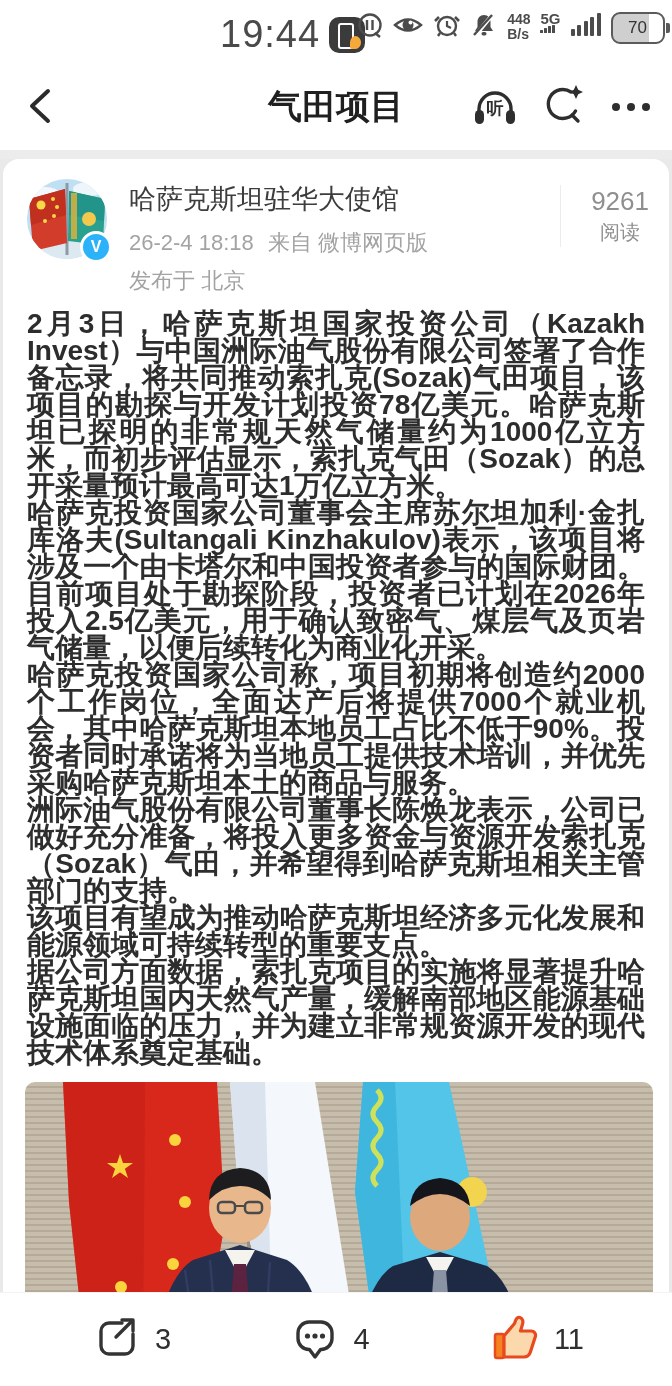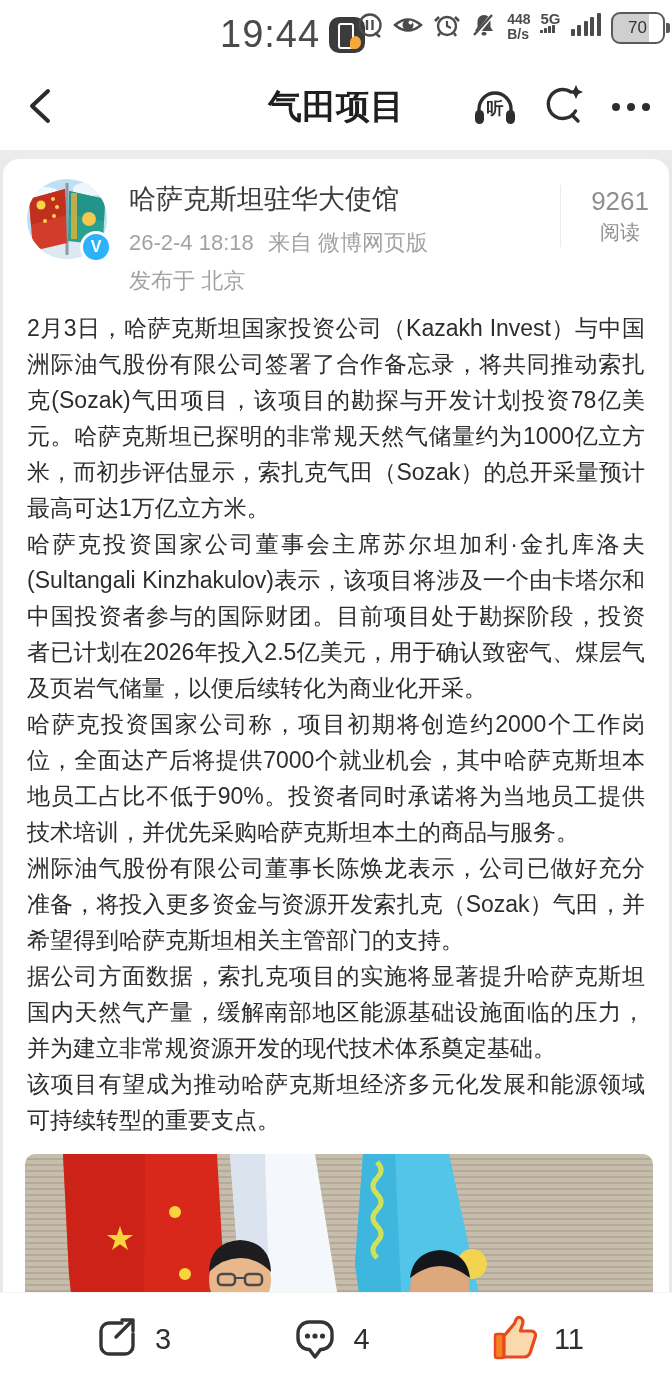--- a/index.html
+++ b/index.html
@@ -44,21 +44,21 @@
   .v-badge{position:absolute;right:-5px;bottom:-4px;width:26px;height:26px;border-radius:50%;background:#2cb2f8;border:3px solid #fff;color:#fff;font-size:16px;font-weight:700;display:flex;align-items:center;justify-content:center;}
   .hdr-info{margin-left:22px;padding-top:2px;}
   .author{font-size:27px;color:#3d3d3d;font-weight:500;margin-bottom:11px;}
   .meta{font-size:22px;color:#a3a3a3;}
   .meta .src{margin-left:8px;}
   .meta2{margin-top:8px;}
   .reads{position:absolute;right:20px;top:26px;height:62px;display:flex;flex-direction:column;align-items:center;justify-content:center;color:#8f8f8f;border-left:1px solid #ececec;padding-left:30px;}
   .reads-num{font-size:26px;text-align:center;}
   .reads-label{font-size:20px;margin-top:2px;}
   
-  .post-body{padding:10px 24px 0;font-size:23px;line-height:36px;color:#2d2d2d;text-align:justify;}
+  .post-body{padding:10px 24px 0;font-size:28px;line-height:27px;color:#2d2d2d;text-align:justify;font-weight:bold;}
   .post-body p{margin:0;}
   
   .photo{margin:16px 0 0 22px;width:628px;height:270px;border-radius:10px;overflow:hidden;display:block;}
   
   .bottom-bar{position:absolute;left:0;bottom:0;width:672px;height:94px;background:#fff;border-top:1px solid #f4f4f4;display:flex;align-items:center;justify-content:space-between;box-sizing:border-box;padding:0 88px 0 94px;z-index:5;}
   .action{display:flex;align-items:center;gap:15px;}
   .count{font-size:29px;color:#2f2f2f;}
 </style>
 </head>
 <body>
@@ -205,22 +205,22 @@
       <span class="reads-num">9261</span>
       <span class="reads-label">阅读</span>
     </div>
   </div>
 
   <div class="post-body">
     <p>2月3日，哈萨克斯坦国家投资公司（Kazakh Invest）与中国洲际油气股份有限公司签署了合作备忘录，将共同推动索扎克(Sozak)气田项目，该项目的勘探与开发计划投资78亿美元。哈萨克斯坦已探明的非常规天然气储量约为1000亿立方米，而初步评估显示，索扎克气田（Sozak）的总开采量预计最高可达1万亿立方米。</p>
     <p>哈萨克投资国家公司董事会主席苏尔坦加利·金扎库洛夫(Sultangali Kinzhakulov)表示，该项目将涉及一个由卡塔尔和中国投资者参与的国际财团。目前项目处于勘探阶段，投资者已计划在2026年投入2.5亿美元，用于确认致密气、煤层气及页岩气储量，以便后续转化为商业化开采。</p>
     <p>哈萨克投资国家公司称，项目初期将创造约2000个工作岗位，全面达产后将提供7000个就业机会，其中哈萨克斯坦本地员工占比不低于90%。投资者同时承诺将为当地员工提供技术培训，并优先采购哈萨克斯坦本土的商品与服务。</p>
     <p>洲际油气股份有限公司董事长陈焕龙表示，公司已做好充分准备，将投入更多资金与资源开发索扎克（Sozak）气田，并希望得到哈萨克斯坦相关主管部门的支持。</p>
+    <p>该项目有望成为推动哈萨克斯坦经济多元化发展和能源领域可持续转型的重要支点。</p>
     <p>据公司方面数据，索扎克项目的实施将显著提升哈萨克斯坦国内天然气产量，缓解南部地区能源基础设施面临的压力，并为建立非常规资源开发的现代技术体系奠定基础。</p>
-    <p>该项目有望成为推动哈萨克斯坦经济多元化发展和能源领域可持续转型的重要支点。</p>
   </div>
 
   <div class="photo">
     <svg width="628" height="270" viewBox="0 0 628 270">
       <defs>
         <pattern id="wall" width="628" height="6" patternUnits="userSpaceOnUse">
           <rect width="628" height="6" fill="#c7bdac"></rect>
           <rect y="4" width="628" height="2" fill="#b4aa97"></rect>
         </pattern>
       </defs>

